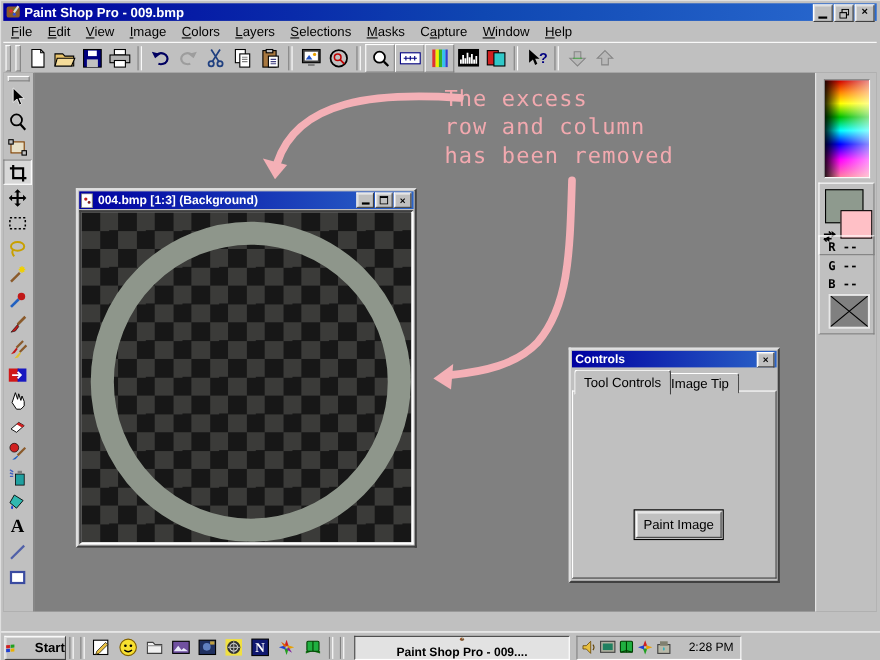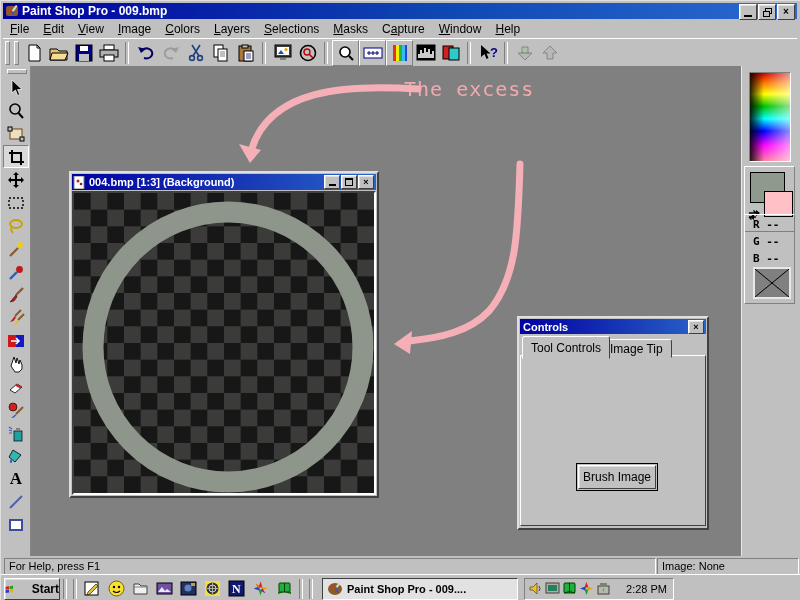--- a/index.html
+++ b/index.html
@@ -95,21 +95,21 @@
   #taskbar{left:0;top:573px;width:800px;height:27px;background:#c0c0c0;border-top:1px solid #fff;
     display:flex;align-items:center;}
   .raised{border:1px solid;border-color:#fff #404040 #404040 #fff;box-shadow:inset 1px 1px 0 #dfdfdf;background:#c0c0c0;}
   #startbtn{margin-left:3px;width:54px;height:20px;display:flex;align-items:center;justify-content:center;
     font-weight:bold;font-size:12px;gap:18px;}
   .tsep{width:2px;height:20px;border-left:1px solid #808080;border-right:1px solid #fff;margin:0 3px;}
   .ql{width:24px;height:22px;display:flex;align-items:center;justify-content:center;}
   .taskbtn{height:20px;display:flex;align-items:center;gap:4px;font-size:11px;padding:0 4px;overflow:hidden;white-space:nowrap;}
   #task1{width:150px;margin-left:2px;}
   #task2{width:186px;margin-left:6px;font-weight:bold;
-    border-color:#404040 #fff #fff #404040;box-shadow:none;background:#e2e2e2;}
+    border-color:#404040 #fff #fff #404040;box-shadow:none;background:#e2e2e2;flex-direction:column;}
   #tray{margin-left:6px;width:142px;height:20px;border:1px solid;border-color:#808080 #fff #fff #808080;
     display:flex;align-items:center;gap:2px;padding:0 3px;}
   #clock{margin-left:auto;font-size:11px;padding-right:3px;}
   u{text-decoration:underline;}
 </style>
 </head>
 <body>
 
 <div id="app">
 
@@ -453,20 +453,22 @@
       </div>
       <div id="canvasholder">
         <svg id="ringsvg" width="300" height="300" viewBox="0 0 300 300">
           <circle cx="154" cy="154" r="135" fill="none" stroke="#8e968b" stroke-width="21"></circle>
         </svg>
       </div>
     </div>
 
     <div class="abs" id="annotation">
       <div>The excess</div>
+      <div>row and column</div>
+      <div>has been removed</div>
     </div>
     <svg class="abs" id="arrowlayer" width="560" height="300" viewBox="0 0 560 300">
       <path d="M415 23 C340 18 268 24 249 82" fill="none" stroke="#f4b0b6" stroke-width="7" stroke-linecap="round"></path>
       <path d="M247 97 L236 78 L258 84 Z" fill="#f4b0b6"></path>
       <path d="M517 98 C515 165 514 212 486 245 C466 266 436 272 406 275" fill="none" stroke="#f4b0b6" stroke-width="7" stroke-linecap="round"></path>
       <path d="M391 278 L409 265 L407 288 Z" fill="#f4b0b6"></path>
     </svg>
 
     <div class="abs" id="controlswin">
       <div id="ctitle">
@@ -479,31 +481,27 @@
         <span class="tab active" style="left:2px;">
           <span>Tool Controls</span>
           </span>
         <span class="tab inactive" style="left:81px;">
           <span>Image Tip</span>
           </span>
       </div>
       <div id="tabpage">
         <div id="cropbtn">
           <span class="inner">
-              <span>Brush Image</span>
+              <span>Paint Image</span>
             </span>
         </div>
       </div>
     </div>
   </div>
 
-  <div class="abs" id="statusbar">
-    <span class="spanel" id="sphelp">For Help, press F1</span>
-    <span class="spanel" id="spimage">Image: None</span>
-  </div>
 
   <div class="abs" id="taskbar">
     <span class="raised" id="startbtn">
       <svg width="15" height="14" viewBox="0 0 15 14">
         <g transform="skewY(-6)">
             <rect x="1" y="3" width="6" height="5" fill="#d02020"></rect>
             <rect x="8" y="3" width="6" height="5" fill="#20a020"></rect>
             <rect x="1" y="9" width="6" height="5" fill="#2040d0"></rect>
             <rect x="8" y="9" width="6" height="5" fill="#e8b000"></rect>
           </g>

